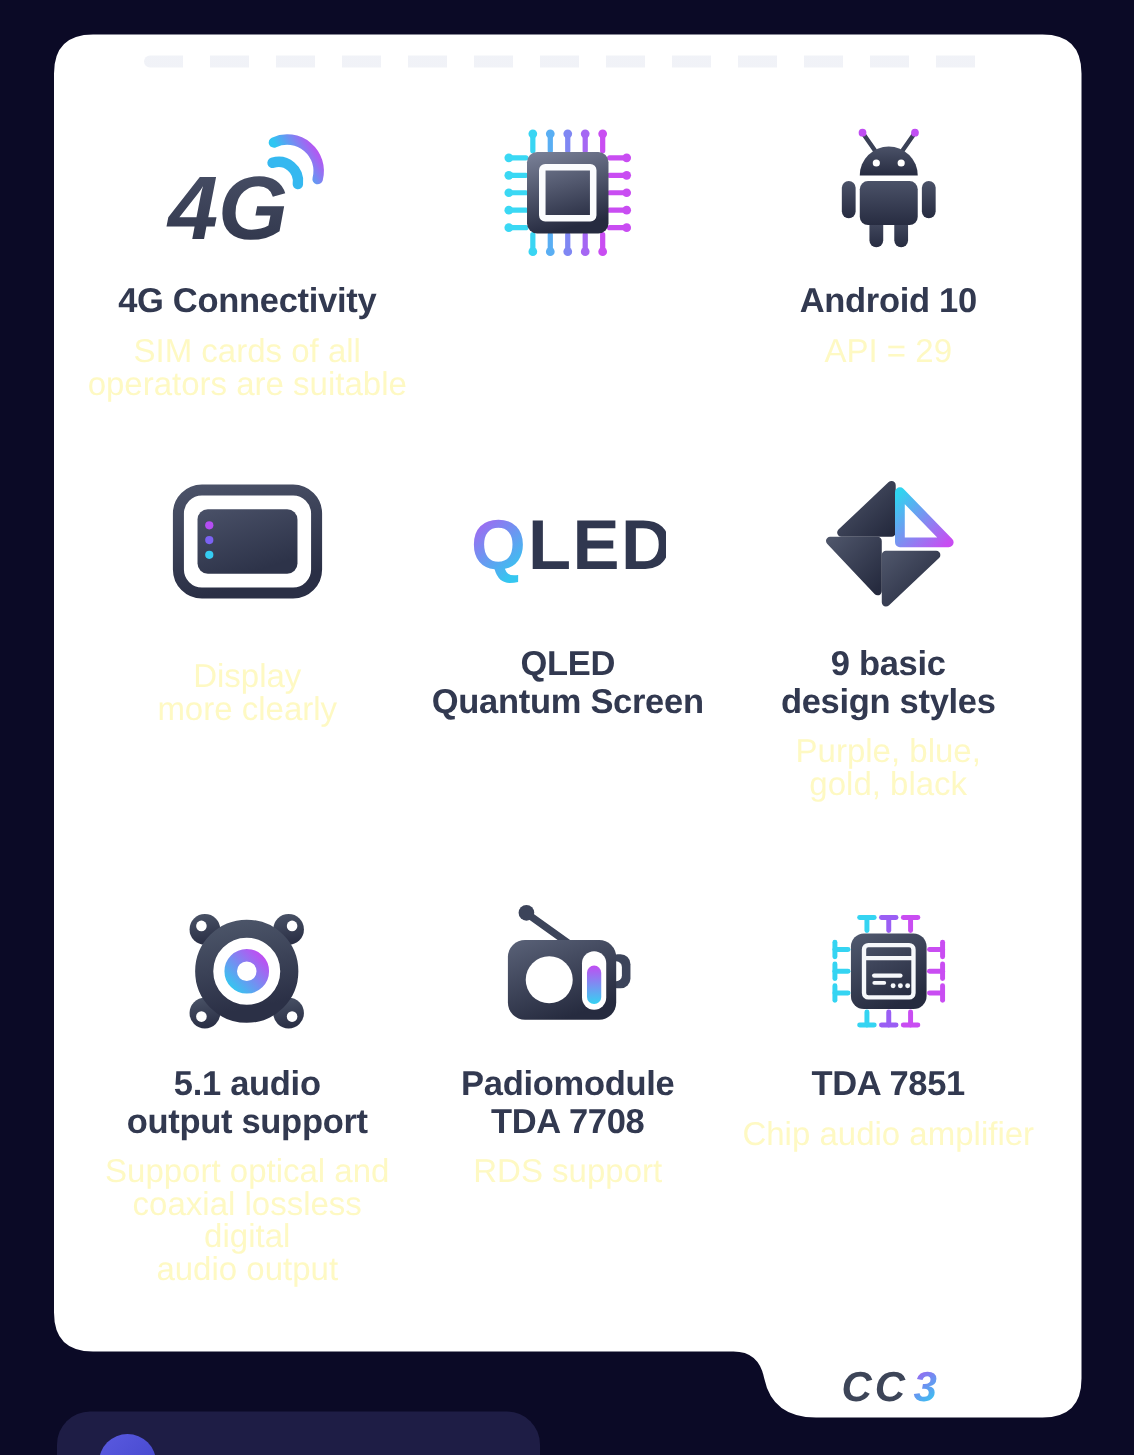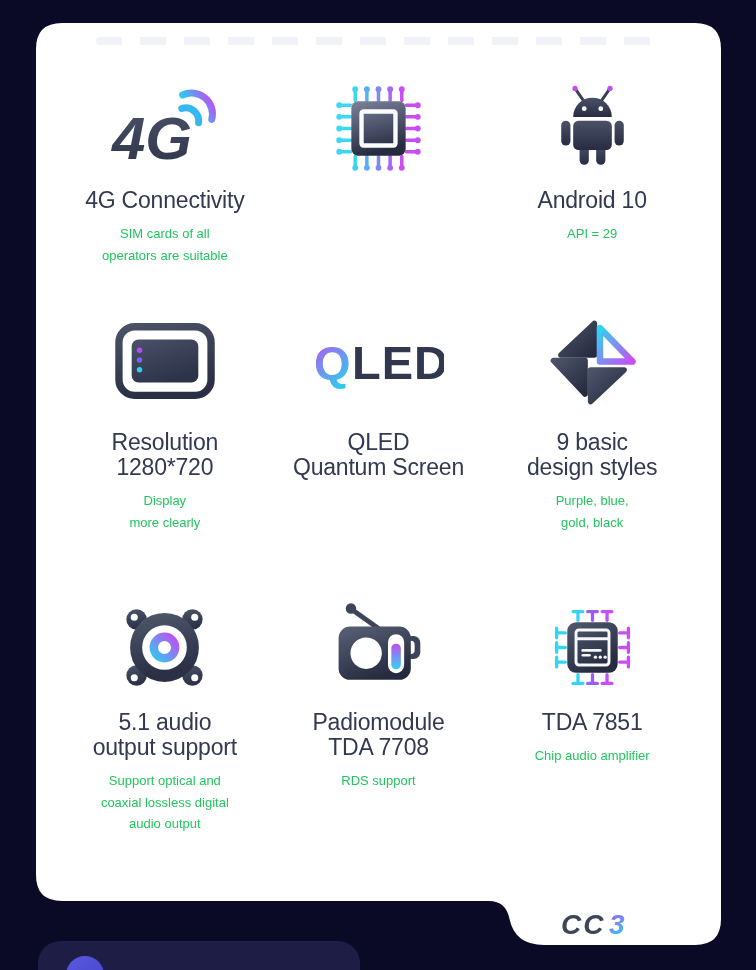--- a/index.html
+++ b/index.html
@@ -19,25 +19,25 @@
     display:grid;grid-template-columns:repeat(3,1fr);
     grid-template-rows:238px 280px 1fr;
     padding:57px 22px 0;box-sizing:border-box;
   }
   .cell{display:flex;flex-direction:column;align-items:center;text-align:center;}
   .icon-box{display:flex;align-items:center;justify-content:center;width:100%;}
   .row0 .icon-box{height:96px;margin-bottom:12px;text-align:right;}
   .row1 .icon-box{height:88px;margin-bottom:24px;}
   .row2 .icon-box{height:98px;margin-bottom:14px;}
   .title{
-    font-size:23px;line-height:25px;font-weight:normal;color:#323950;
+    font-size:23px;line-height:25px;font-weight:bold;color:#323950;
     letter-spacing:-0.2px;white-space:pre-line;
   }
   .sub{
-    margin-top:10px;font-size:13px;line-height:21.5px;color:#22c55e;
+    margin-top:10px;font-size:22px;line-height:21.5px;color:#fef9c3;
     white-space:pre-line;
   }
   .brand-tab{
     position:absolute;left:497px;top:903px;width:224px;height:42px;z-index:3;
     display:flex;align-items:center;justify-content:center;font-style:italic;
   }
   .next-card{
     position:absolute;left:38px;top:941px;width:322px;height:40px;z-index:1;
     background:#1e1d45;border-radius:22px 22px 0 0;
   }
@@ -174,22 +174,20 @@
               <stop offset="1" stop-color="#2d3349"></stop>
             </linearGradient>
           </defs>
     <rect x="8" y="14" width="94" height="70" rx="16" fill="#ffffff" stroke="url(#dsg)" stroke-width="7.5"></rect>
     <rect x="21" y="27" width="68" height="44" rx="7" fill="url(#dsc)"></rect>
     <circle cx="29" cy="38" r="2.8" fill="#b44df2"></circle>
     <circle cx="29" cy="48" r="2.8" fill="#7b62f3"></circle>
     <circle cx="29" cy="58" r="2.8" fill="#35ccf2"></circle>
         </svg>
       </div>
-      <div class="title">Resolution
-1280*720</div>
       <div class="sub">Display
 more clearly</div>
     </div>
     <div class="cell row1">
       <div class="icon-box">
         <svg width="132" height="56" viewBox="0 0 132 56">
     <defs>
             <linearGradient id="qlg" x1="0" y1="0" x2="0.6" y2="1">
       <stop offset="0" stop-color="#c04df2"></stop>
               <stop offset="1" stop-color="#35c6f0"></stop>

